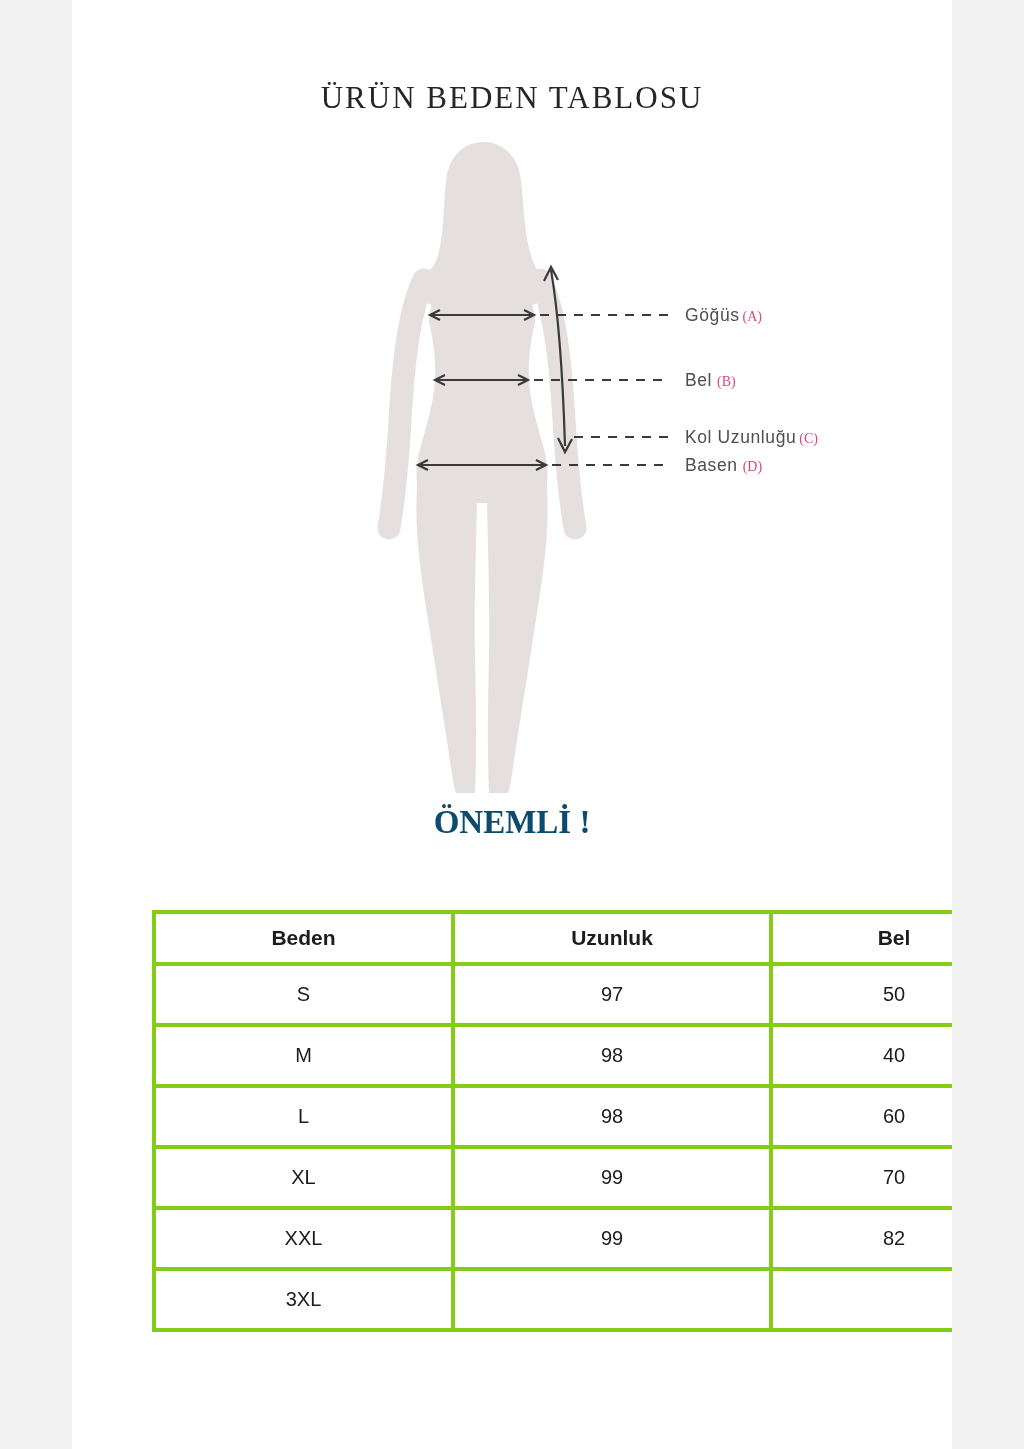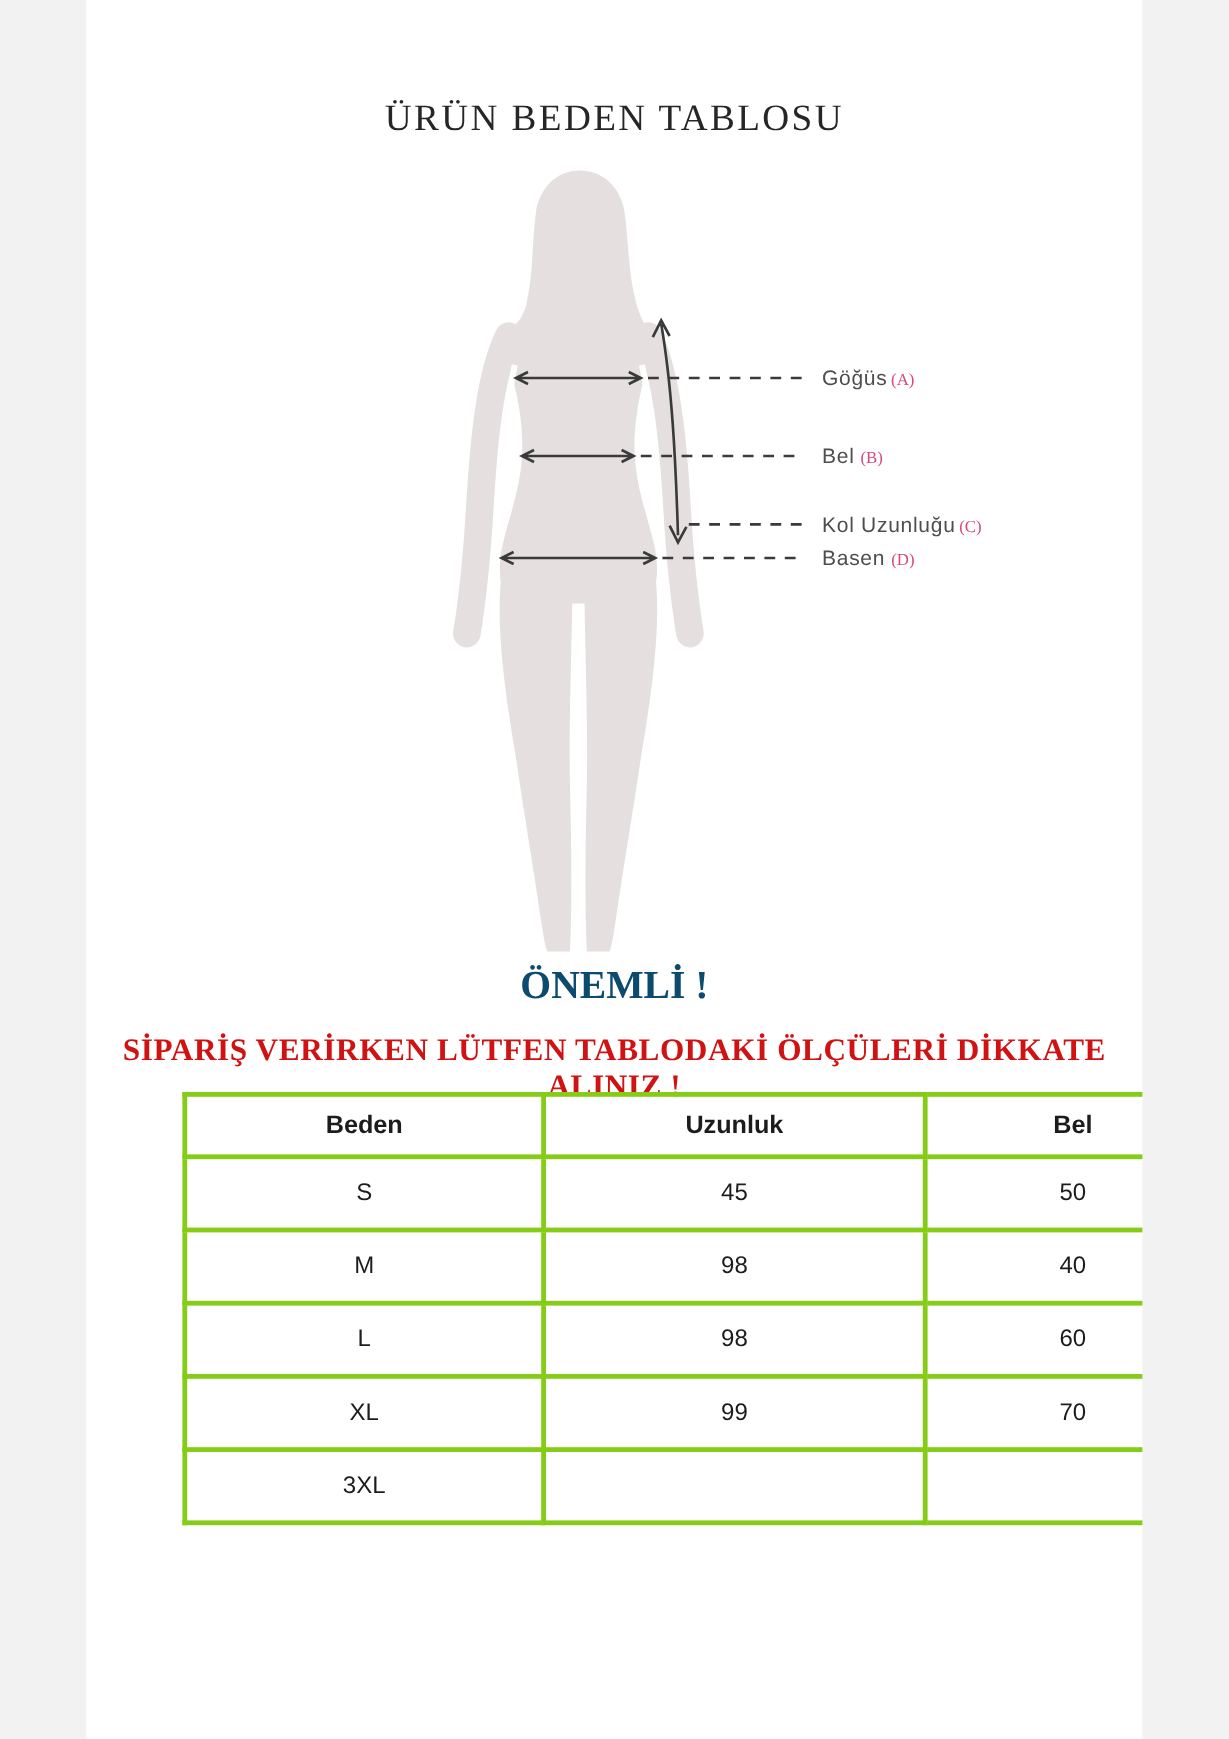--- a/index.html
+++ b/index.html
@@ -127,57 +127,61 @@
       </g>
     </g>
 
     <text class="m-label" x="613" y="321"><tspan>Göğüs</tspan><tspan class="m-letter" dx="3">(A)</tspan></text>
     <text class="m-label" x="613" y="386"><tspan>Bel</tspan><tspan class="m-letter" dx="5">(B)</tspan></text>
     <text class="m-label" x="613" y="443"><tspan>Kol Uzunluğu</tspan><tspan class="m-letter" dx="3">(C)</tspan></text>
     <text class="m-label" x="613" y="471"><tspan>Basen</tspan><tspan class="m-letter" dx="5">(D)</tspan></text>
   </svg>
 
   <div class="notice-heading">ÖNEMLİ !</div>
-  <div class="notice-warning">SİPARİŞ VERİRKEN LÜTFEN TABLODAKİ ÖLÇÜLERİ DİKKATE ALINIZ !</div>
 
   <table class="size-table">
     <colgroup>
       <col style="width: 299px">
       <col style="width: 318px">
       <col style="width: 246px">
     </colgroup>
     <thead>
       <tr>
         <th>Beden</th>
         <th>Uzunluk</th>
         <th>Bel</th>
       </tr>
     </thead>
     <tbody>
         <tr>
           <td>S</td>
-          <td>45</td>
+          <td>97</td>
           <td>50</td>
         </tr>
         <tr>
           <td>M</td>
           <td>98</td>
           <td>40</td>
         </tr>
         <tr>
           <td>L</td>
           <td>98</td>
           <td>60</td>
         </tr>
         <tr>
           <td>XL</td>
           <td>99</td>
           <td>70</td>
         </tr>
         <tr>
+          <td>XXL</td>
+          <td>99</td>
+          <td>82</td>
+        </tr>
+        <tr>
           <td>3XL</td>
           <td></td>
           <td></td>
         </tr>
       </tbody>
   </table>
 
 </div>
 
 </body></html>

